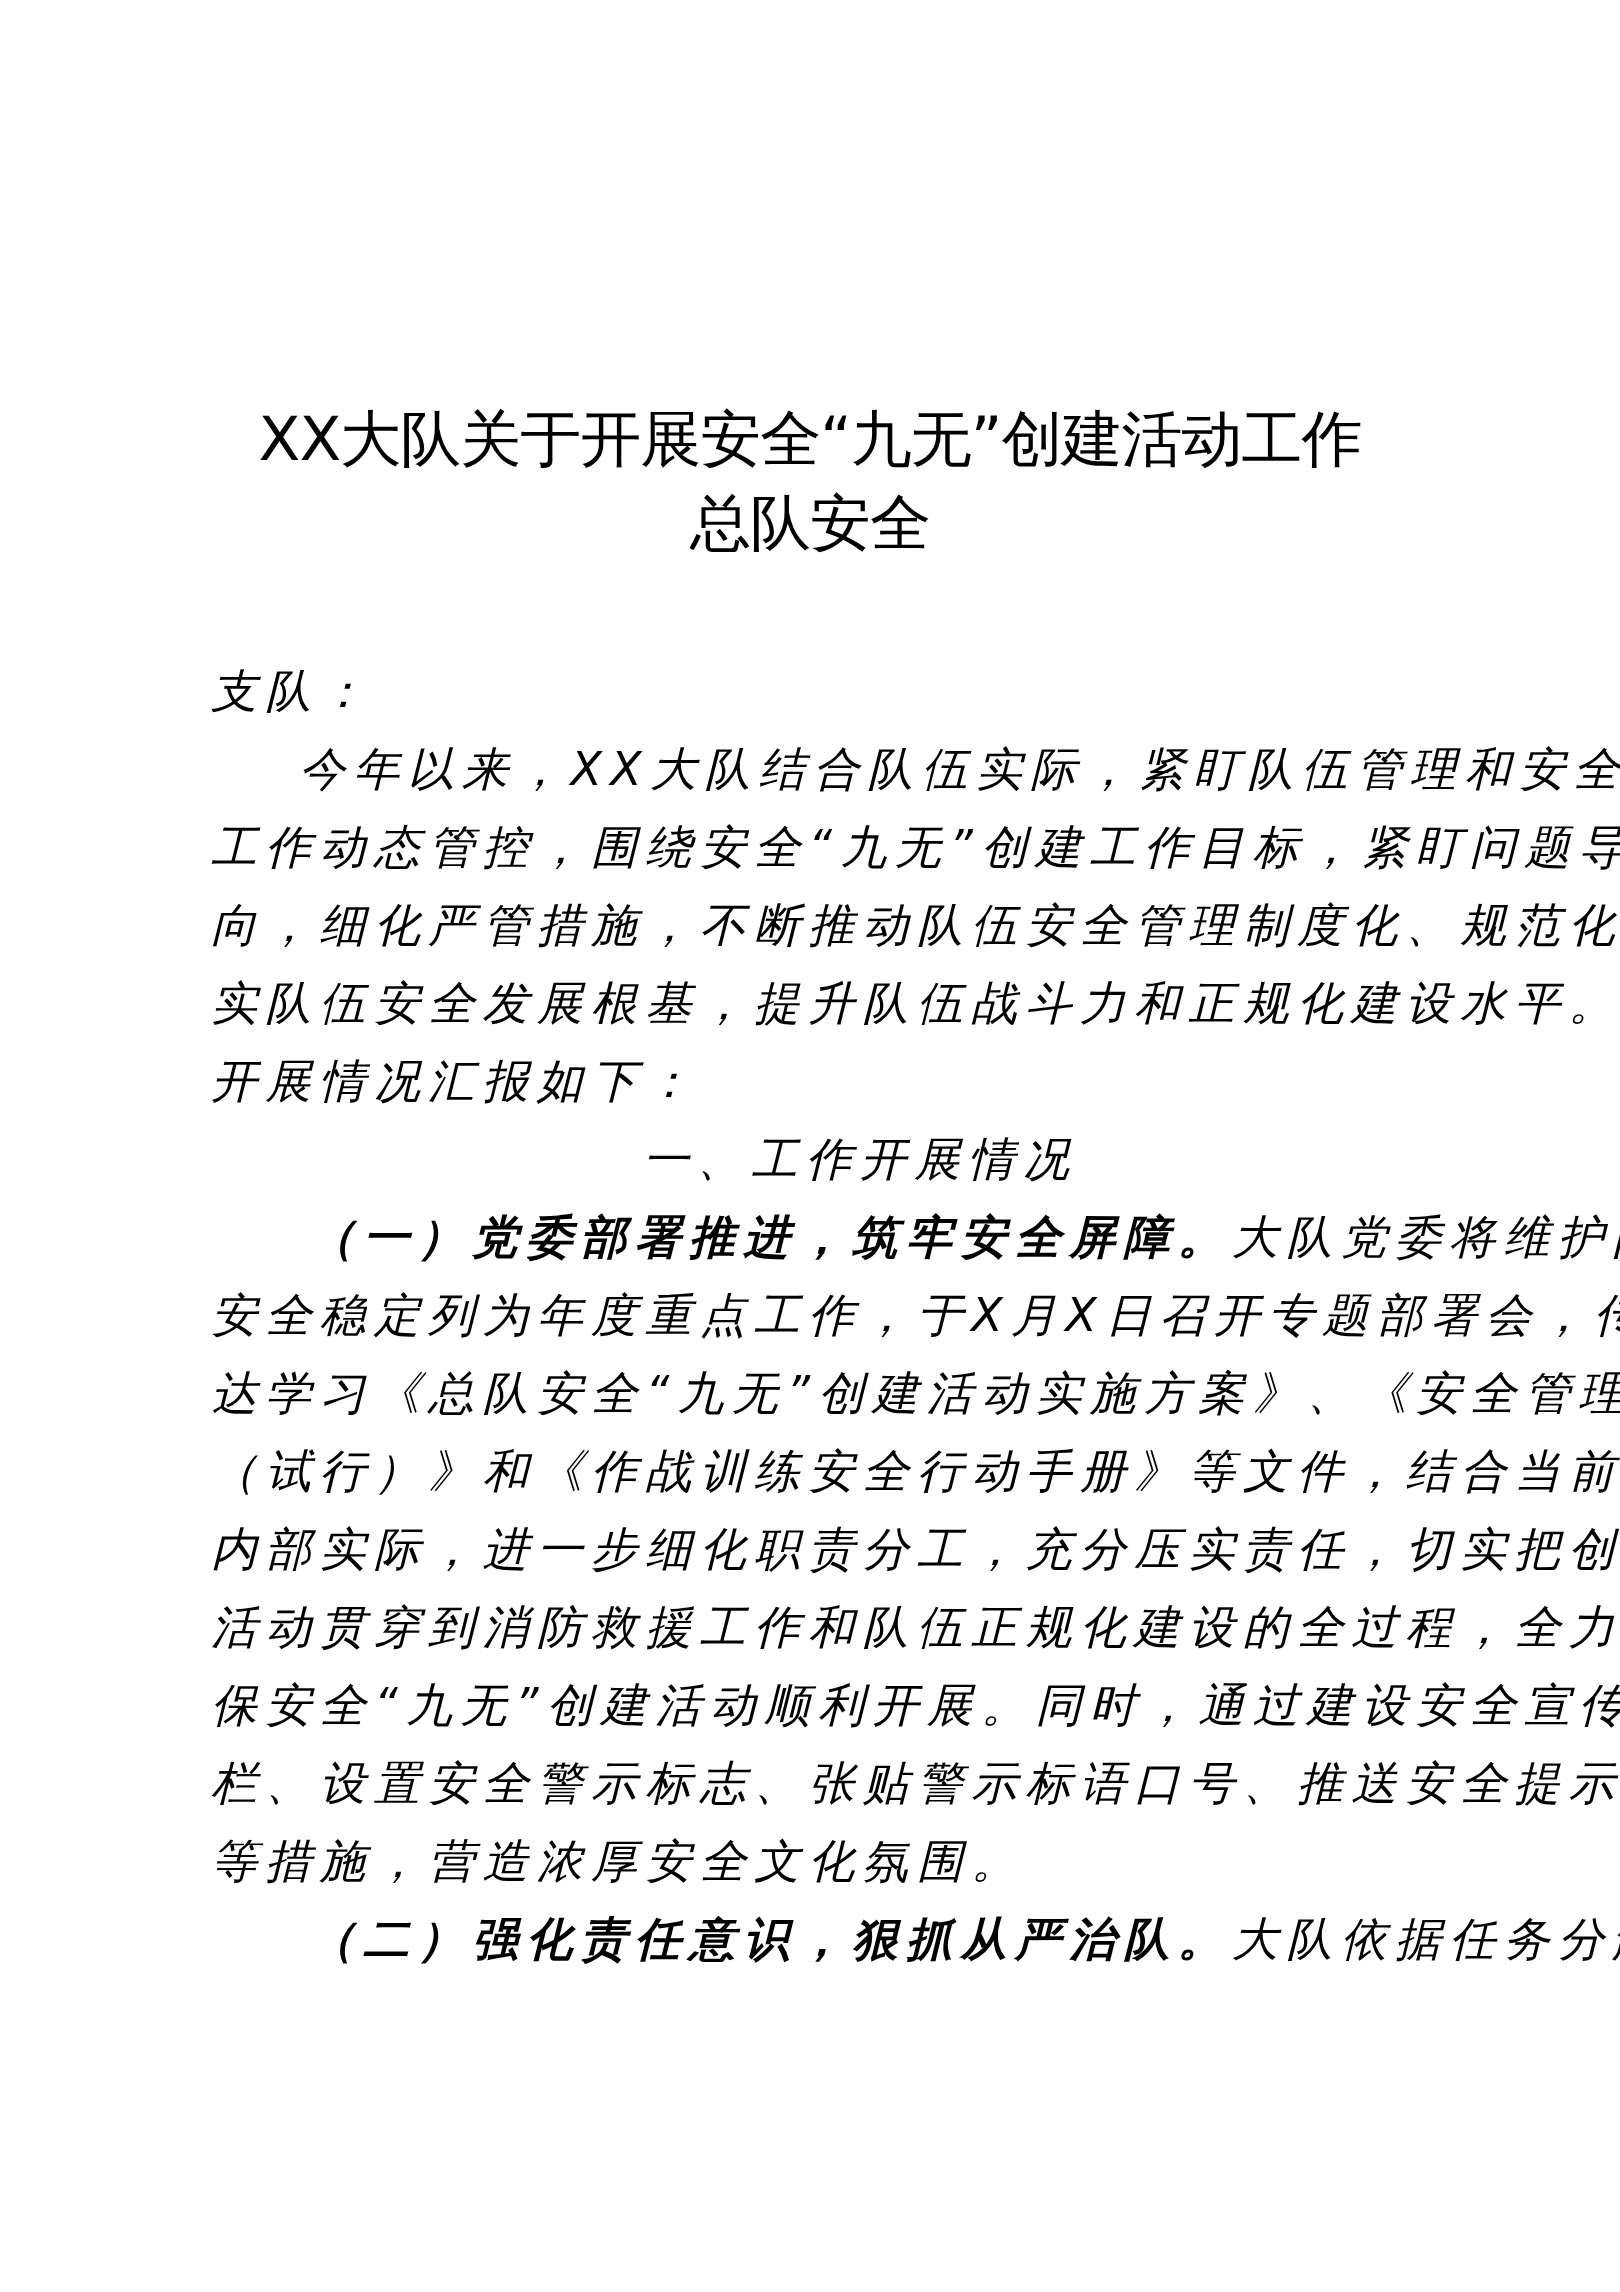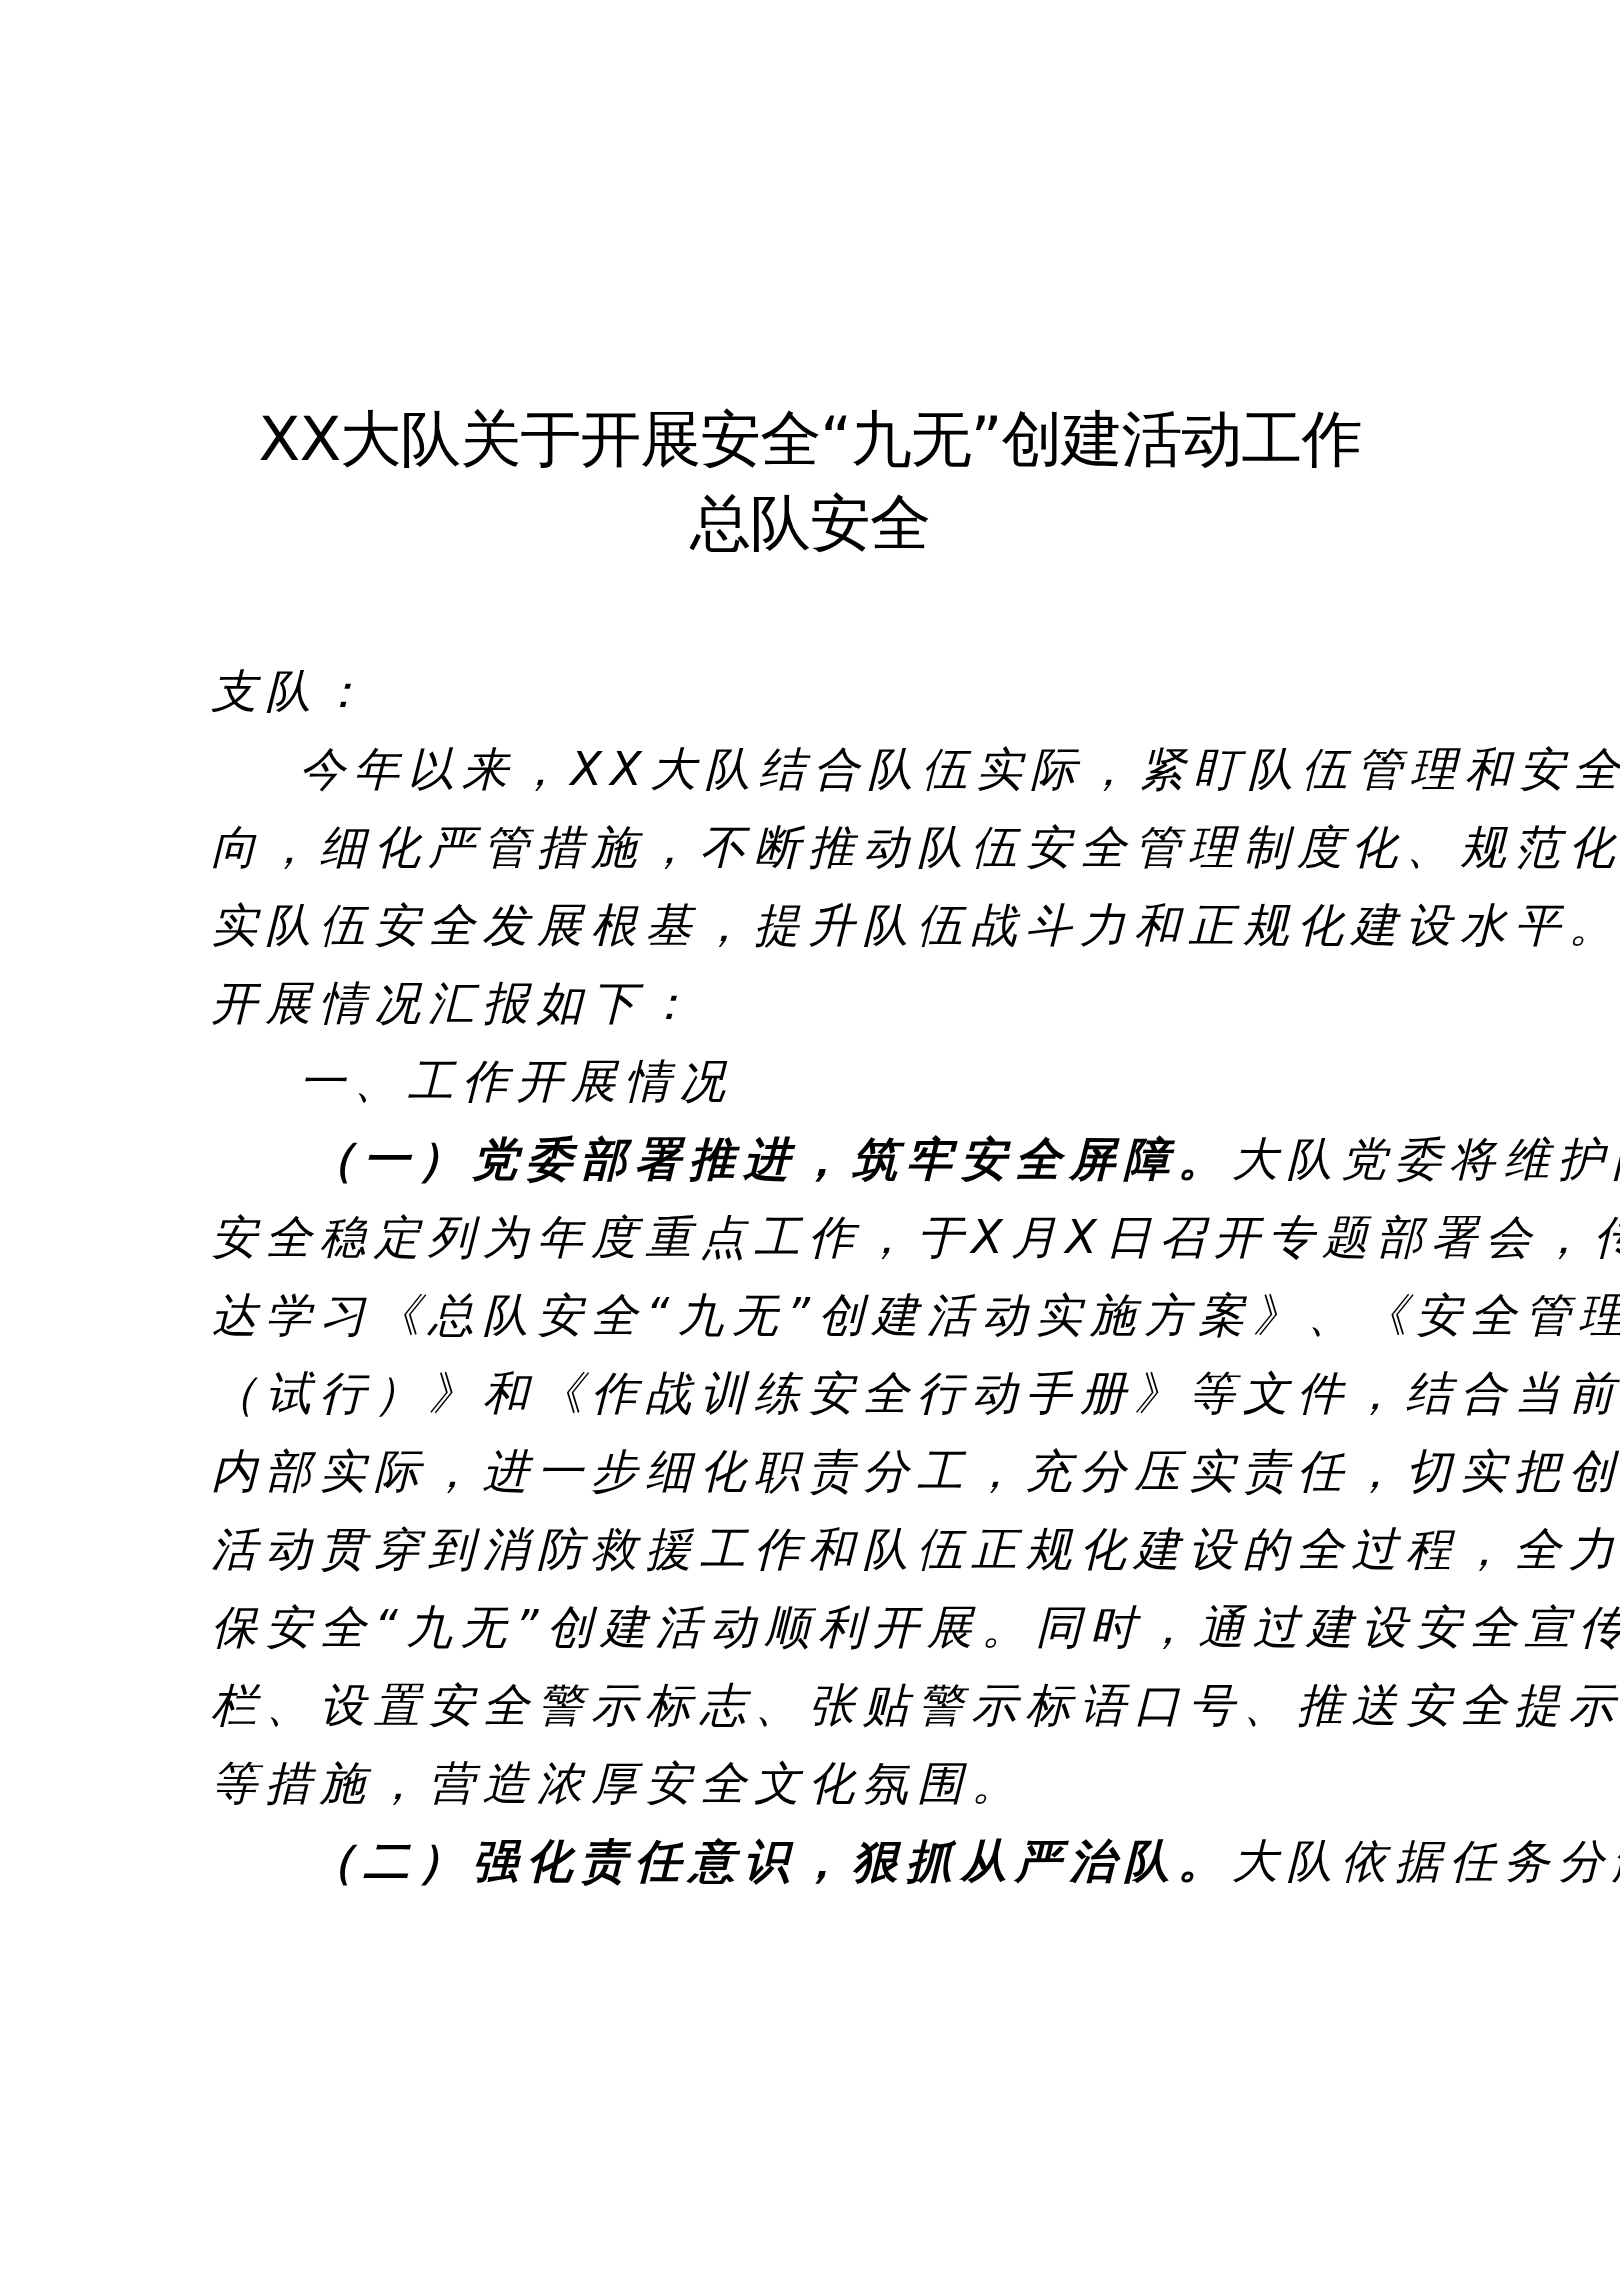--- a/index.html
+++ b/index.html
@@ -5,37 +5,38 @@
   html, body { margin: 0; padding: 0; background: #ffffff; }
   body { width: 1620px; height: 2293px; position: relative; overflow: hidden;
          font-family: "DejaVu Sans", "Liberation Sans", sans-serif; color: #000; }
   .page { position: absolute; left: 0; top: 0; width: 1620px; height: 2151px; background: #fff; }
   .title { position: absolute; left: 196px; width: 1228px; text-align: center;
            font-size: 61px; line-height: 84px; top: 397px; letter-spacing: -1px; }
   .title .line { display: block; white-space: nowrap; }
   .body { position: absolute; left: 211px; top: 649px; width: 1210px; font-style: italic; }
   .ln { display: block; height: 78px; line-height: 78px; font-size: 46px; white-space: nowrap;
         letter-spacing: 8.3px; }
-  .indent { padding-left: 88px; }
+  .indent { padding-left: 88px; text-align: center; }
   .indent-bold { padding-left: 98px; }
   b { font-weight: bold; }
 </style>
 </head>
 <body>
 
 <div class="page">
   <div class="title">
     <span class="line">XX大队关于开展安全“九无”创建活动工作</span>
     <span class="line">总队安全</span>
   </div>
 
   <div class="body">
     <span class="ln" style="margin-top:2.9px">支队：</span>
     <div id="lines">
         <span class="ln indent"><span>今年以来，XX大队结合队伍实际，紧盯队伍管理和安全</span></span>
+        <span class="ln"><span>工作动态管控，围绕安全“九无”创建工作目标，紧盯问题导</span></span>
         <span class="ln"><span>向，细化严管措施，不断推动队伍安全管理制度化、规范化，夯</span></span>
         <span class="ln"><span>实队伍安全发展根基，提升队伍战斗力和正规化建设水平。现将</span></span>
         <span class="ln"><span>开展情况汇报如下：</span></span>
         <span class="ln indent"><span>一、工作开展情况</span></span>
         <span class="ln indent-bold"><b>（一）党委部署推进，筑牢安全屏障。</b><span>大队党委将维护队伍</span></span>
         <span class="ln"><span>安全稳定列为年度重点工作，于X月X日召开专题部署会，传</span></span>
         <span class="ln"><span>达学习《总队安全“九无”创建活动实施方案》、《安全管理规定</span></span>
         <span class="ln"><span>（试行）》和《作战训练安全行动手册》等文件，结合当前队伍</span></span>
         <span class="ln"><span>内部实际，进一步细化职责分工，充分压实责任，切实把创建</span></span>
         <span class="ln"><span>活动贯穿到消防救援工作和队伍正规化建设的全过程，全力确</span></span>

